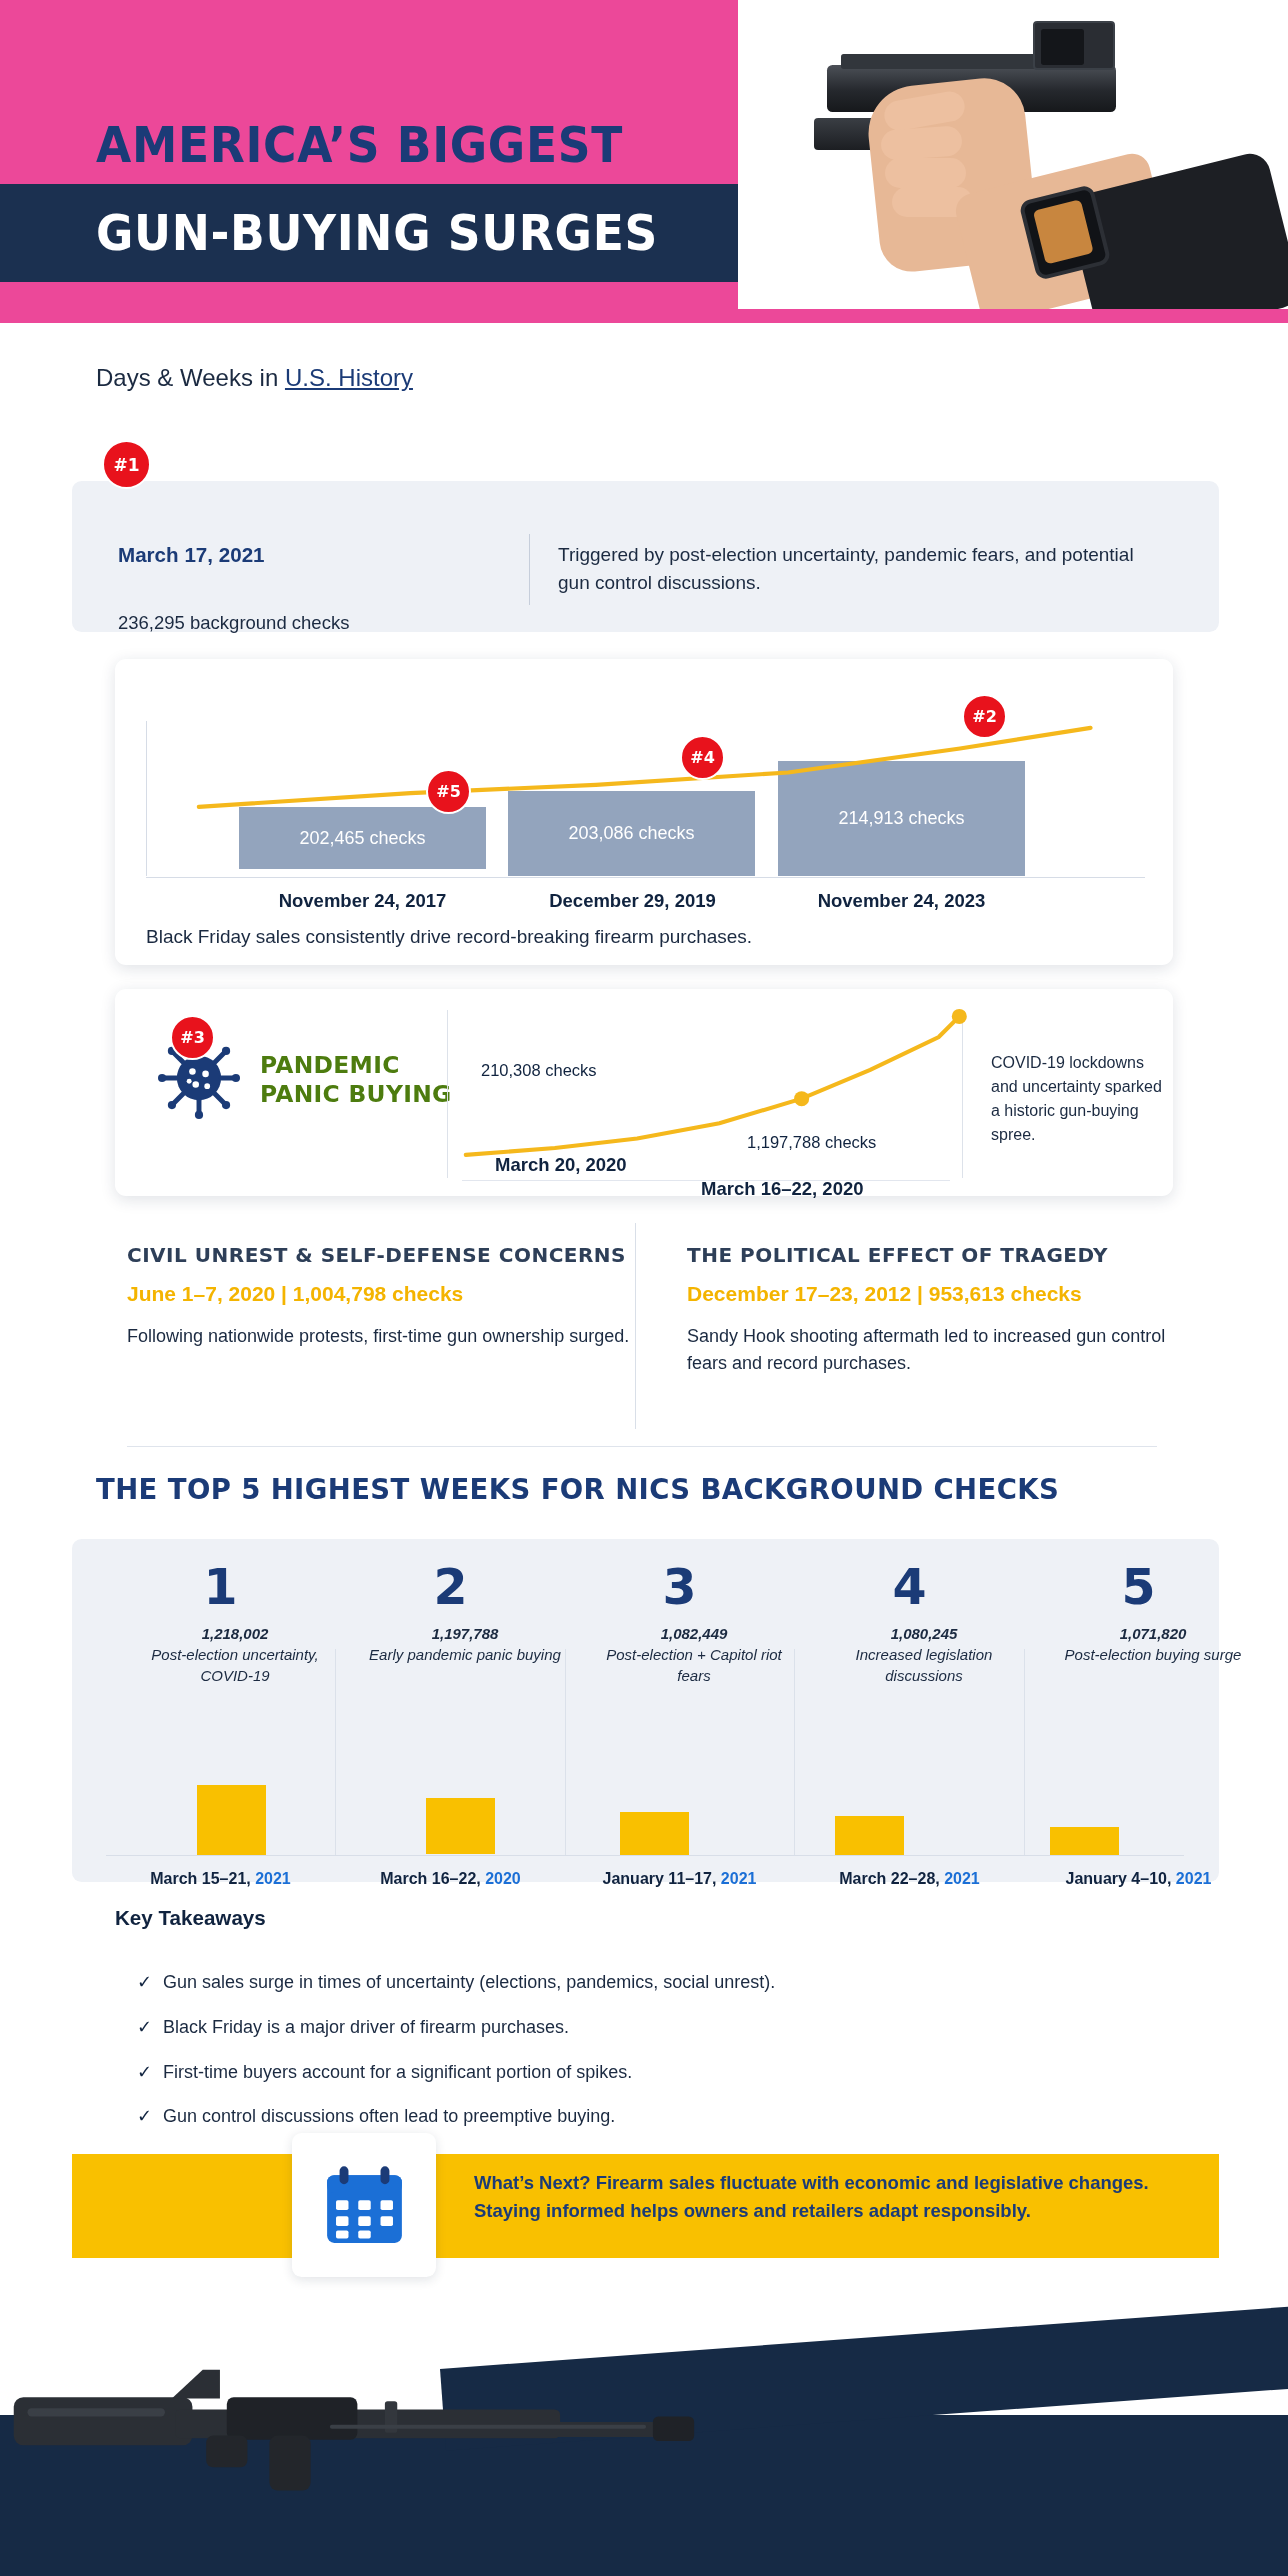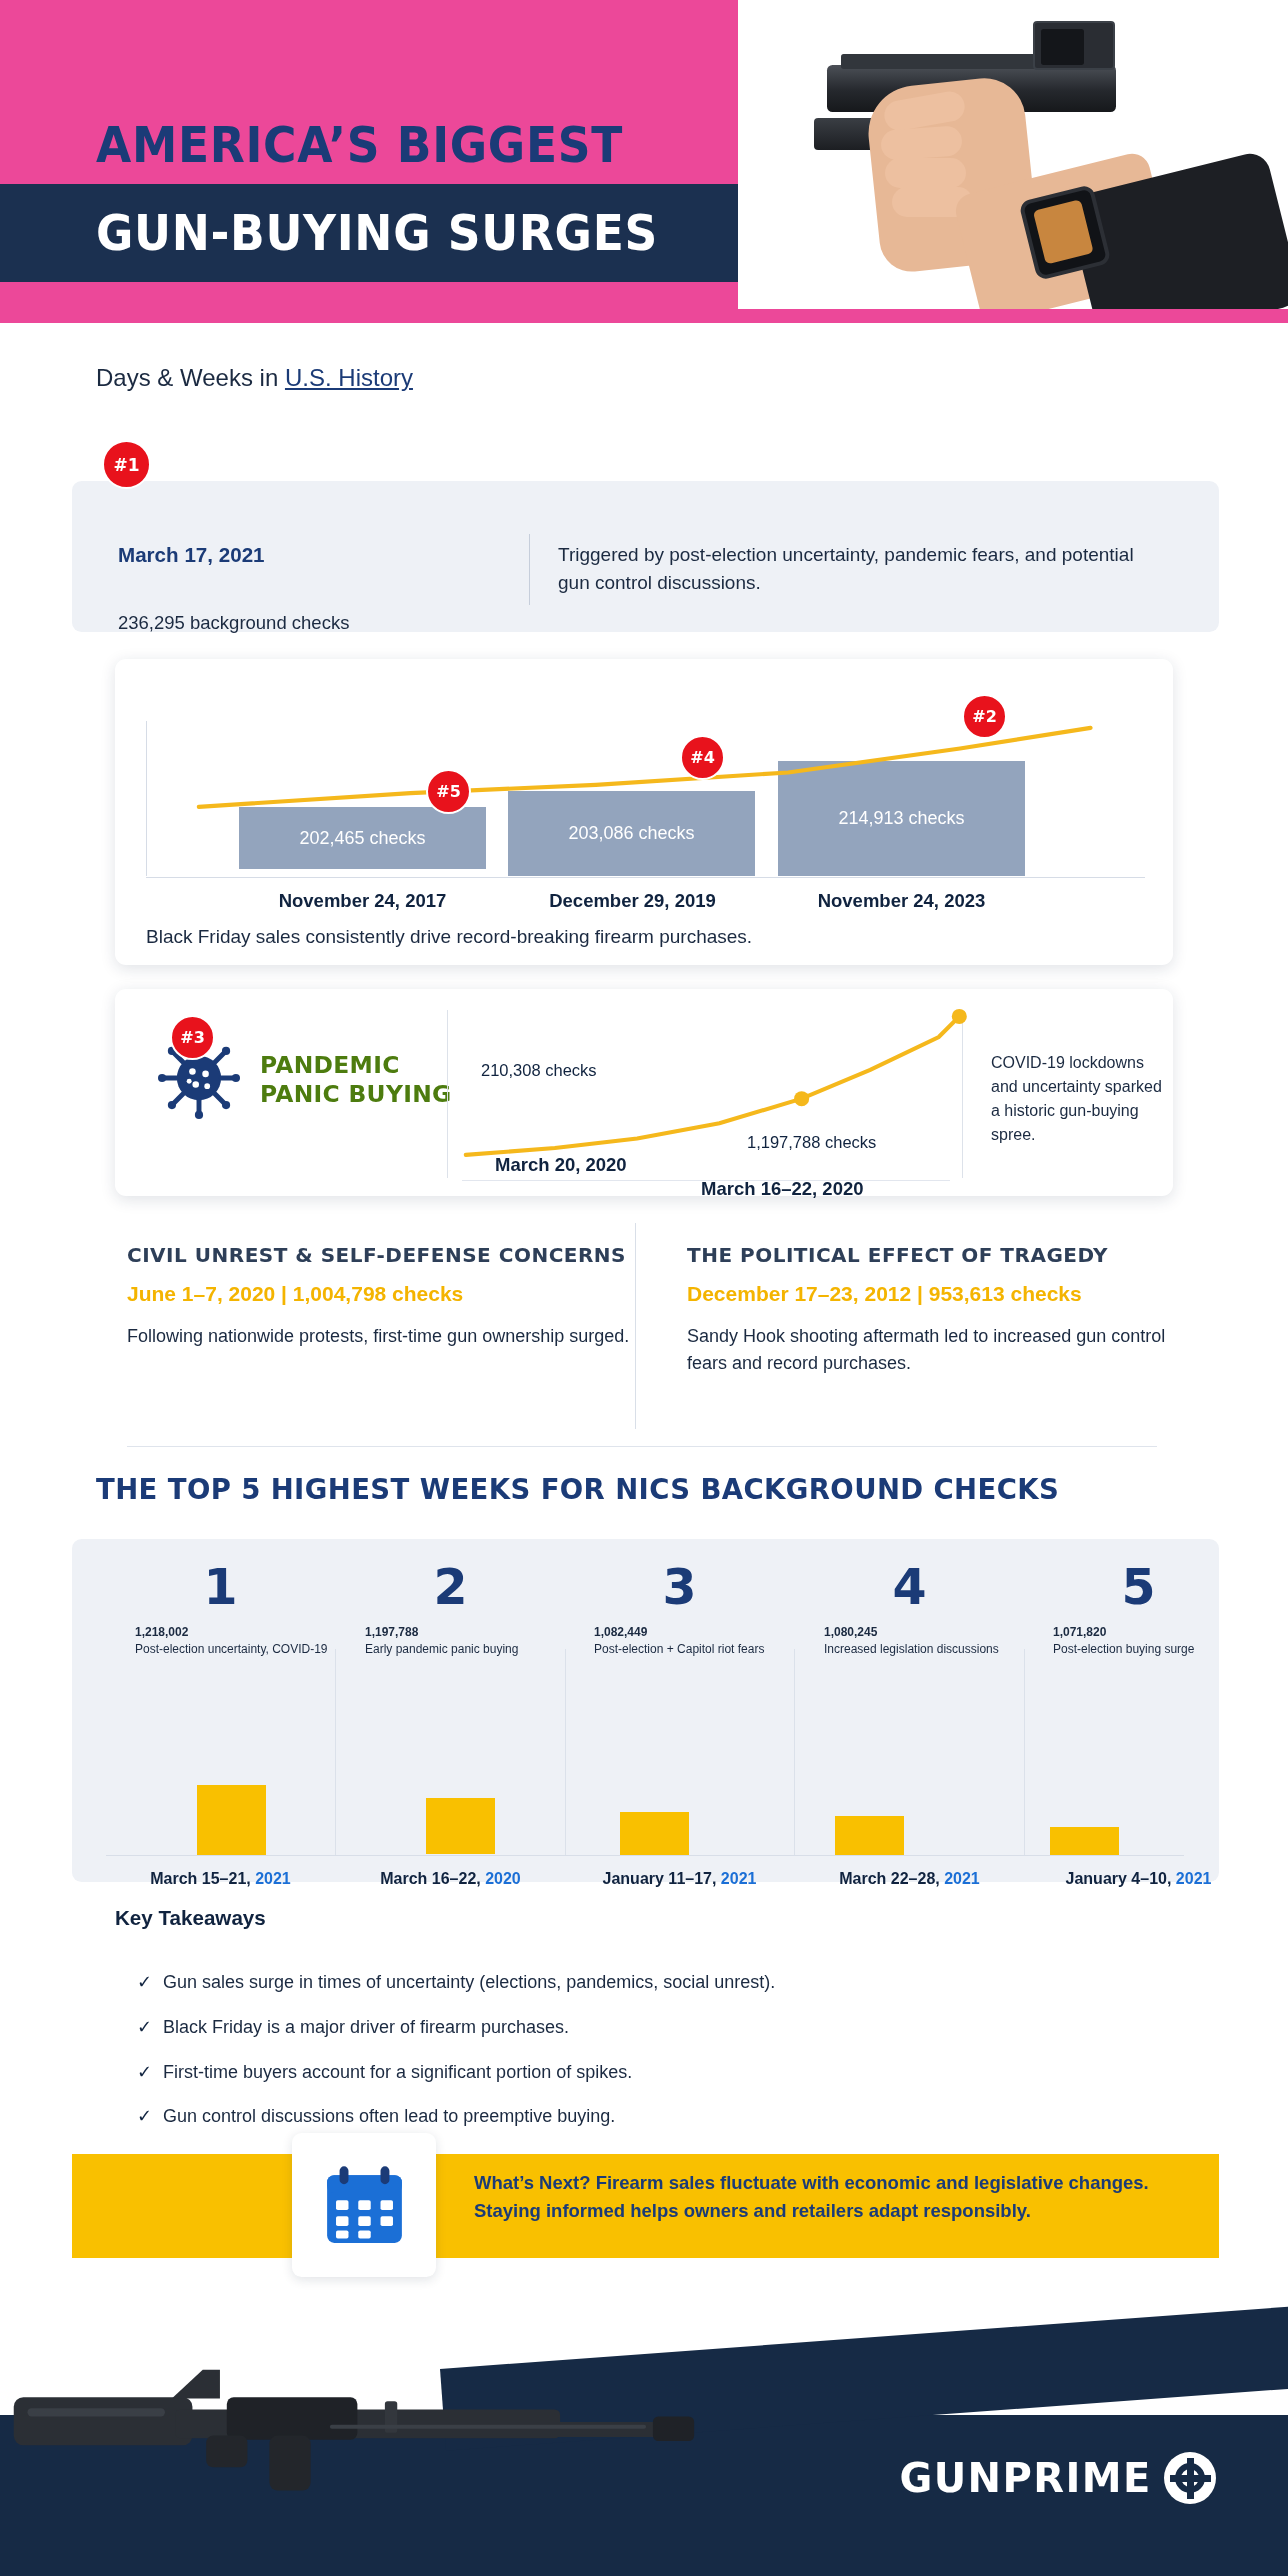--- a/index.html
+++ b/index.html
@@ -339,23 +339,24 @@
     top: 1559px;
     width: 229px;
     text-align: center;
   }
   .t5rank {
     font-size: 49px; font-weight: 700; color: #1b3b77;
     font-family: "DejaVu Sans", sans-serif;
   }
   .t5info {
     margin-top: 8.2px;
-    font-size: 12px; line-height: 1.38; color: #1b2a41;
-    text-align: left;
+    font-size: 15px; line-height: 1.38; color: #1b2a41;
+    text-align: center;
     padding-left: 29px;
+    font-style: italic;
   }
   .t5info b { font-weight: 700; }
   .t5sep { position: absolute; top: 1649px; width: 1.4px; height: 206px; background: #dbe1ea; }
   .t5bar {
     position: absolute;
     background: #f9c000;
     width: 69px;
   }
   .t5date {
     position: absolute;
@@ -687,21 +688,15 @@
       <path d="M250 152 L295 110 L320 110 L320 152 Z" fill="#2b2f35"></path>
       <rect x="560" y="156" width="18" height="46" rx="4" fill="#33373d"></rect>
       <rect x="950" y="178" width="60" height="36" rx="8" fill="#1f2227"></rect>
     </g>
     <g fill="#3a3f46">
       <rect x="40" y="166" width="200" height="12" rx="6"></rect>
       <rect x="480" y="190" width="460" height="6" rx="3"></rect>
     </g>
   </svg>
 
-  <div class="logo">
-    <span class="logo-text">GUNPRIME</span>
-    <span class="logo-mark">
-        <span class="logo-ring"></span>
-      </span>
-  </div>
 
 </div>
 
 
 </body></html>

